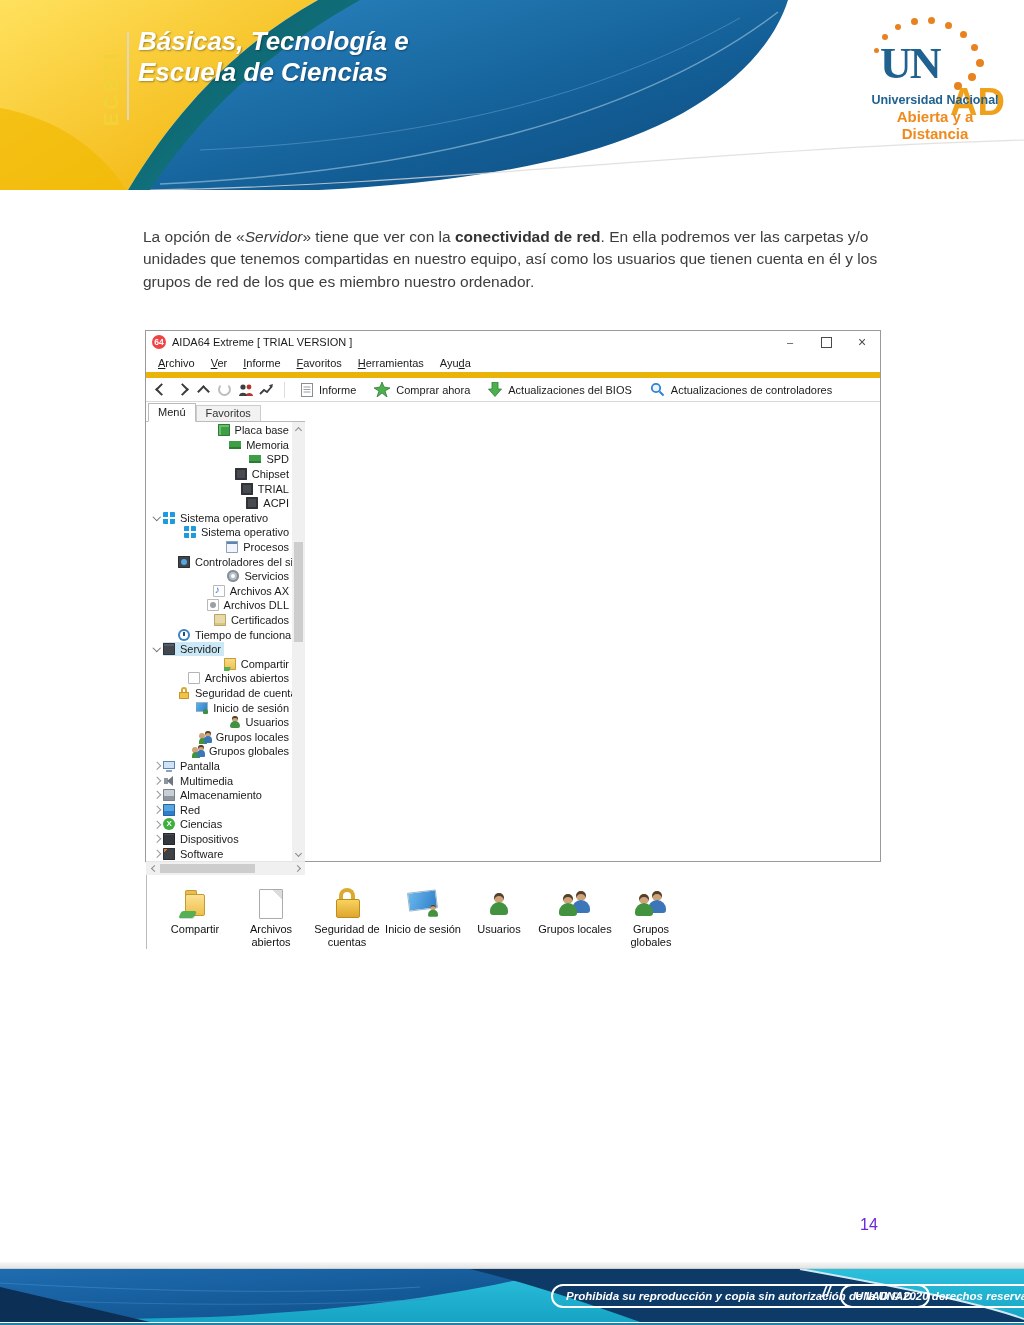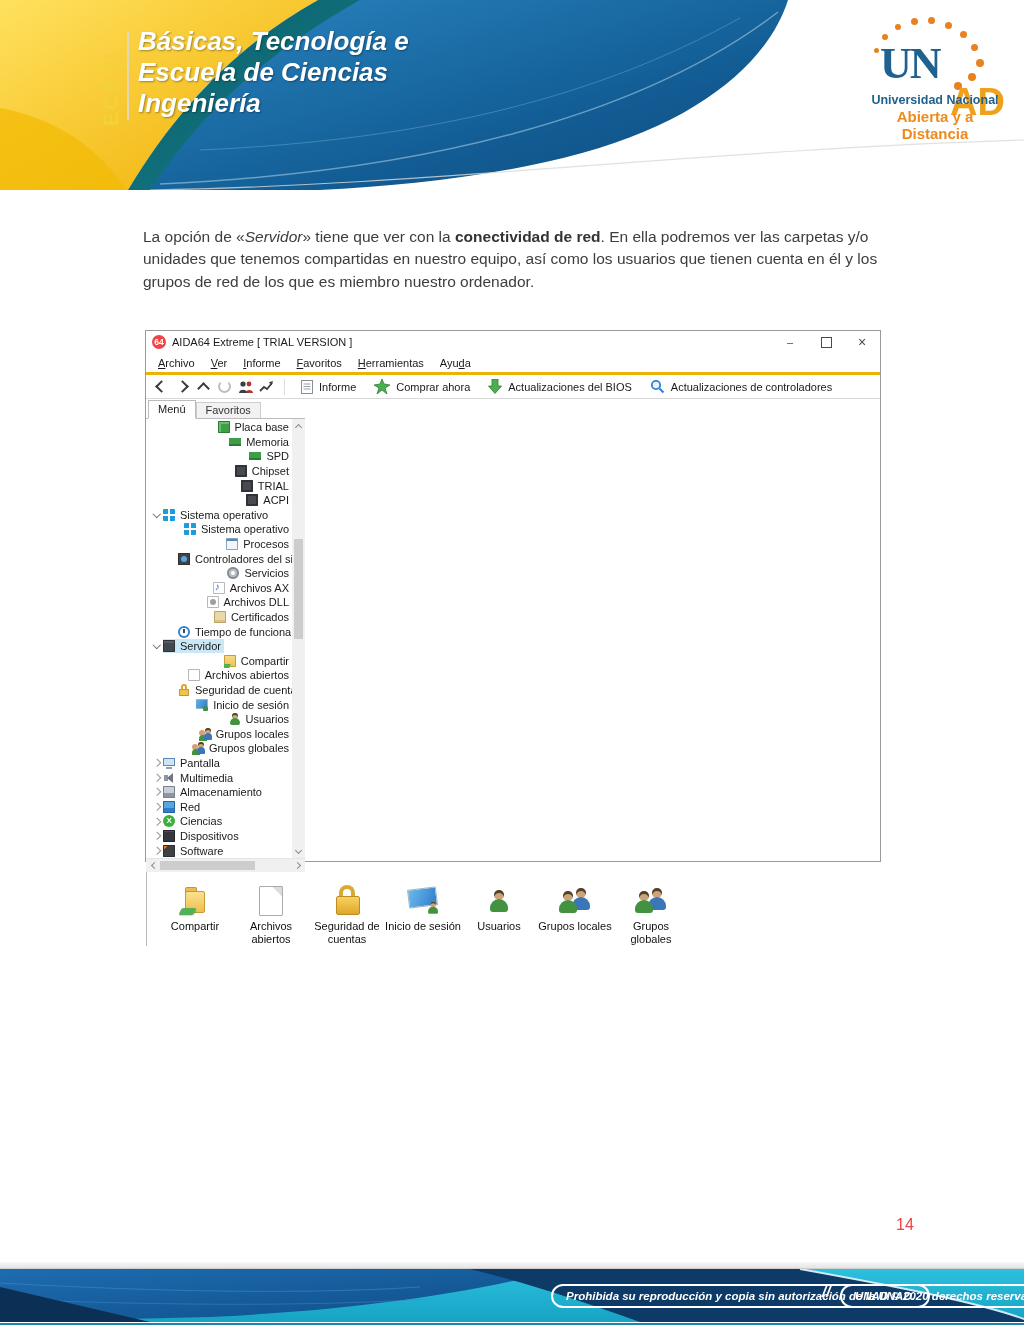--- a/index.html
+++ b/index.html
@@ -43,21 +43,21 @@
   .app-icon{width:14px;height:14px;background:#ef4444;color:#fff;font-weight:bold;
             font-size:8.5px;display:flex;align-items:center;justify-content:center;
             border-radius:7px;margin-right:6px;flex:none;}
   .win-title{font-size:11px;}
   .ctls{margin-left:auto;display:flex;height:22px;}
   .ctl{width:36px;display:flex;align-items:center;justify-content:center;color:#4a4a4a;}
   .ctl .maxbox{width:9px;height:9px;border:1px solid #4a4a4a;display:block;}
   .ctl.close{font-size:14px;}
 
   .menubar{height:19px;display:flex;align-items:center;padding-left:4px;
-           border-bottom:3px solid #eab308;}
+           border-bottom:6px solid #eab308;}
   .menu-item{padding:0 8px;white-space:nowrap;}
   .menu-item u{text-decoration:underline;}
 
   .toolbar{height:23px;display:flex;align-items:center;padding-left:5px;
            border-bottom:1px solid #d8d8d8;}
   .navbtn{width:21px;height:20px;display:flex;align-items:center;justify-content:center;flex:none;}
   .chev{width:7px;height:7px;border-right:2px solid #3b3b3b;border-bottom:2px solid #3b3b3b;display:block;}
   .chev.left{transform:rotate(135deg);}
   .chev.right{transform:rotate(-45deg);}
   .chev.up{transform:rotate(-135deg);margin-top:3px;}
@@ -184,21 +184,21 @@
               background:#cfa379;box-shadow:inset 0 3px 0 #53402c;}
   .pers .pbody{position:absolute;top:9px;left:0;width:18px;height:13px;
                border-radius:9px 9px 3px 3px;background:#43923f;}
   .pers .pbody.blue{background:#3b76b8;}
   .pers.small{transform:scale(.55);transform-origin:bottom right;position:absolute;right:2px;bottom:0;}
   .grp{position:relative;display:inline-block;width:34px;height:28px;}
   .grp .pers.back{position:absolute;left:14px;top:0;}
   .grp .pers.front{position:absolute;left:1px;top:3px;}
 
   
-  .pagenum{position:absolute;left:860px;top:1216px;font-size:16px;color:#ef4444;margin-left:36px;}
+  .pagenum{position:absolute;left:860px;top:1216px;font-size:16px;color:#6d28d9;}
   .footer{position:absolute;left:0;top:1262px;width:1024px;height:63px;}
   .preline{height:6px;background:linear-gradient(#f8f8f8,#e4e4e4);border-bottom:1px solid #cfcfcf;}
   .band{position:relative;height:54px;}
   .band svg{position:absolute;left:0;top:0;}
   .botline{height:3px;background:#1b84ad;}
   .pill{position:absolute;color:#fff;font-style:italic;font-weight:bold;font-size:11.5px;
         border:2px solid #fff;border-radius:14px;padding:4px 13px;white-space:nowrap;}
   .pill.p1{left:551px;top:15px;}
   .pill.p2{left:840px;top:15px;}
   .pillsep{position:absolute;left:822px;top:14px;color:#fff;font-weight:bold;
@@ -230,21 +230,20 @@
     <path d="M360,0 L788,0 C770,58 704,120 582,153 C448,190 268,196 150,190 C206,106 272,50 360,0 Z" fill="url(#gb)"></path>
     <path d="M160,184 C420,172 640,118 778,12" fill="none" stroke="#bfe0f2" stroke-width="1.5" opacity="0.5"></path>
     <path d="M200,150 C430,140 600,96 740,18" fill="none" stroke="#8fc4e6" stroke-width="1" opacity="0.35"></path>
     <path d="M150,190 C420,186 700,150 1024,140" fill="none" stroke="#d9d9d9" stroke-width="1.2" opacity="0.8"></path>
   </svg>
   <div class="ecbti">ECBTI</div>
   <div class="hdr-divider"></div>
   <div class="school-name">
     <span>Básicas, Tecnología e</span>
     <span>Escuela de Ciencias</span>
-    <span>Ingeniería</span>
   </div>
   <div class="unad">
     <div>
       <span class="dot" style="left:6px;top:32px;width:5px;height:5px;"></span>
       <span class="dot" style="left:14px;top:18px;width:6px;height:6px;"></span>
       <span class="dot" style="left:27px;top:8px;width:6px;height:6px;"></span>
       <span class="dot" style="left:43px;top:2px;width:7px;height:7px;"></span>
       <span class="dot" style="left:60px;top:1px;width:7px;height:7px;"></span>
       <span class="dot" style="left:77px;top:6px;width:7px;height:7px;"></span>
       <span class="dot" style="left:92px;top:15px;width:7px;height:7px;"></span>

